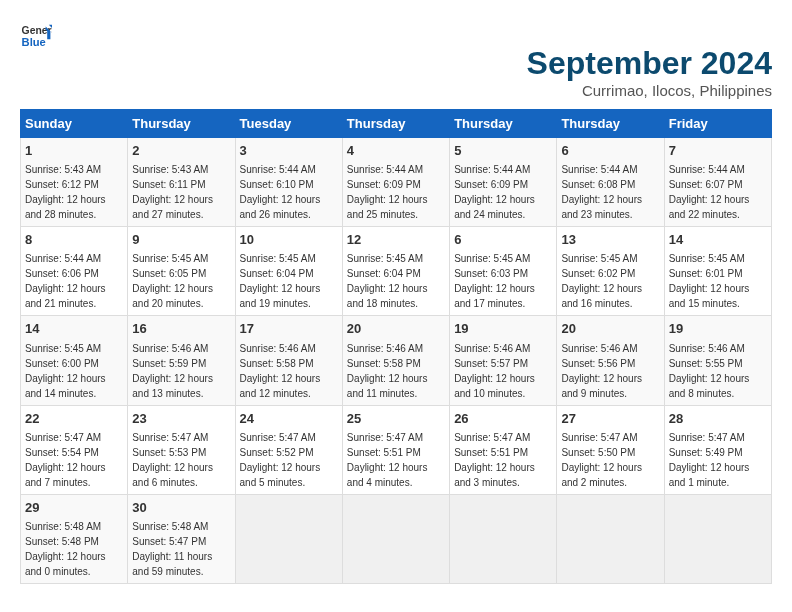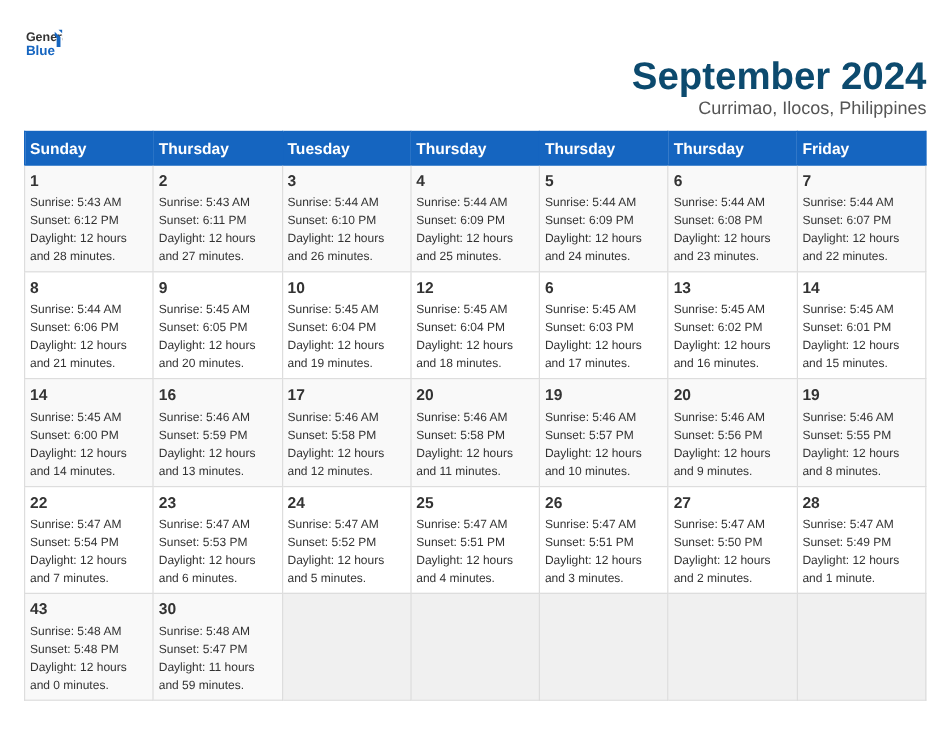--- a/index.html
+++ b/index.html
@@ -146,21 +146,21 @@
       <tr>
         <td><span class="day-num">22</span><span class="cell-content">Sunrise: 5:47 AM<br>Sunset: 5:54 PM<br>Daylight: 12 hours<br>and 7 minutes.</span></td>
         <td><span class="day-num">23</span><span class="cell-content">Sunrise: 5:47 AM<br>Sunset: 5:53 PM<br>Daylight: 12 hours<br>and 6 minutes.</span></td>
         <td><span class="day-num">24</span><span class="cell-content">Sunrise: 5:47 AM<br>Sunset: 5:52 PM<br>Daylight: 12 hours<br>and 5 minutes.</span></td>
         <td><span class="day-num">25</span><span class="cell-content">Sunrise: 5:47 AM<br>Sunset: 5:51 PM<br>Daylight: 12 hours<br>and 4 minutes.</span></td>
         <td><span class="day-num">26</span><span class="cell-content">Sunrise: 5:47 AM<br>Sunset: 5:51 PM<br>Daylight: 12 hours<br>and 3 minutes.</span></td>
         <td><span class="day-num">27</span><span class="cell-content">Sunrise: 5:47 AM<br>Sunset: 5:50 PM<br>Daylight: 12 hours<br>and 2 minutes.</span></td>
         <td><span class="day-num">28</span><span class="cell-content">Sunrise: 5:47 AM<br>Sunset: 5:49 PM<br>Daylight: 12 hours<br>and 1 minute.</span></td>
       </tr>
       <tr>
-        <td><span class="day-num">43</span><span class="cell-content">Sunrise: 5:48 AM<br>Sunset: 5:48 PM<br>Daylight: 12 hours<br>and 0 minutes.</span></td>
+        <td><span class="day-num">29</span><span class="cell-content">Sunrise: 5:48 AM<br>Sunset: 5:48 PM<br>Daylight: 12 hours<br>and 0 minutes.</span></td>
         <td><span class="day-num">30</span><span class="cell-content">Sunrise: 5:48 AM<br>Sunset: 5:47 PM<br>Daylight: 11 hours<br>and 59 minutes.</span></td>
         <td class="empty"></td>
         <td class="empty"></td>
         <td class="empty"></td>
         <td class="empty"></td>
         <td class="empty"></td>
       </tr>
     </tbody>
 </table>
 

